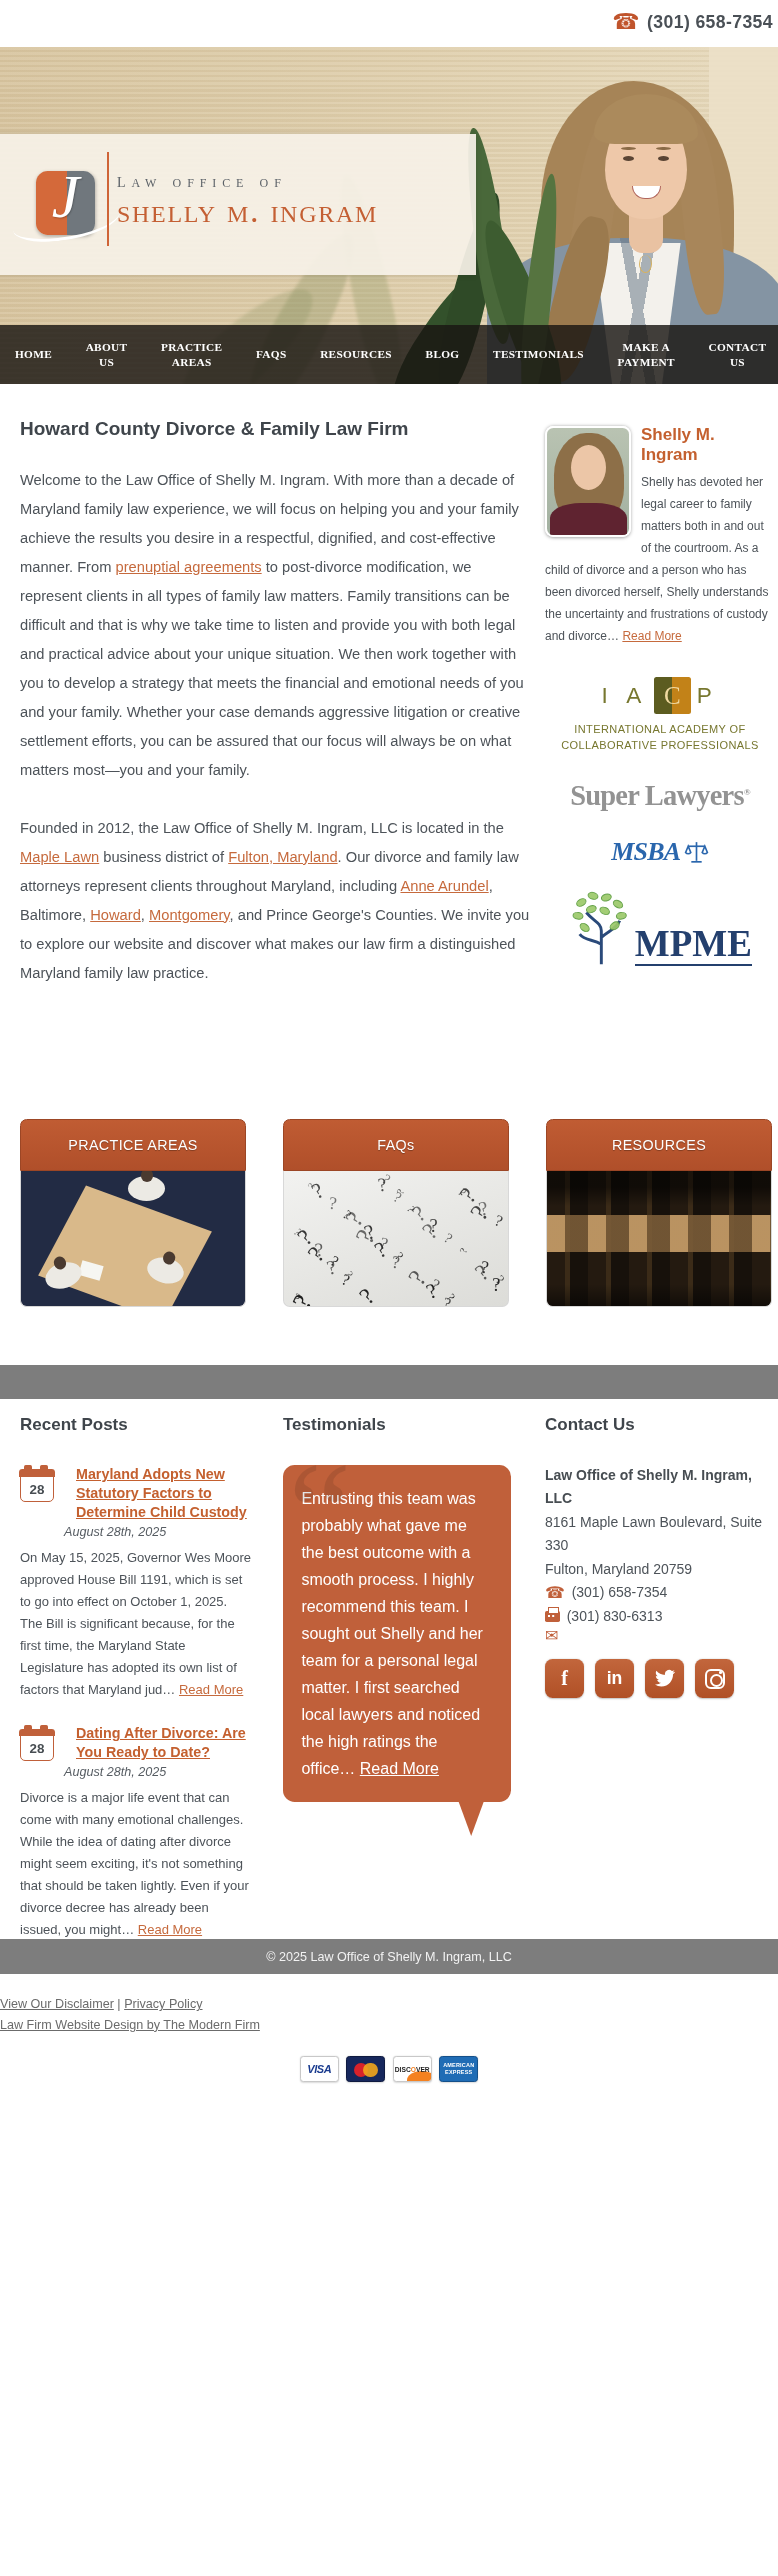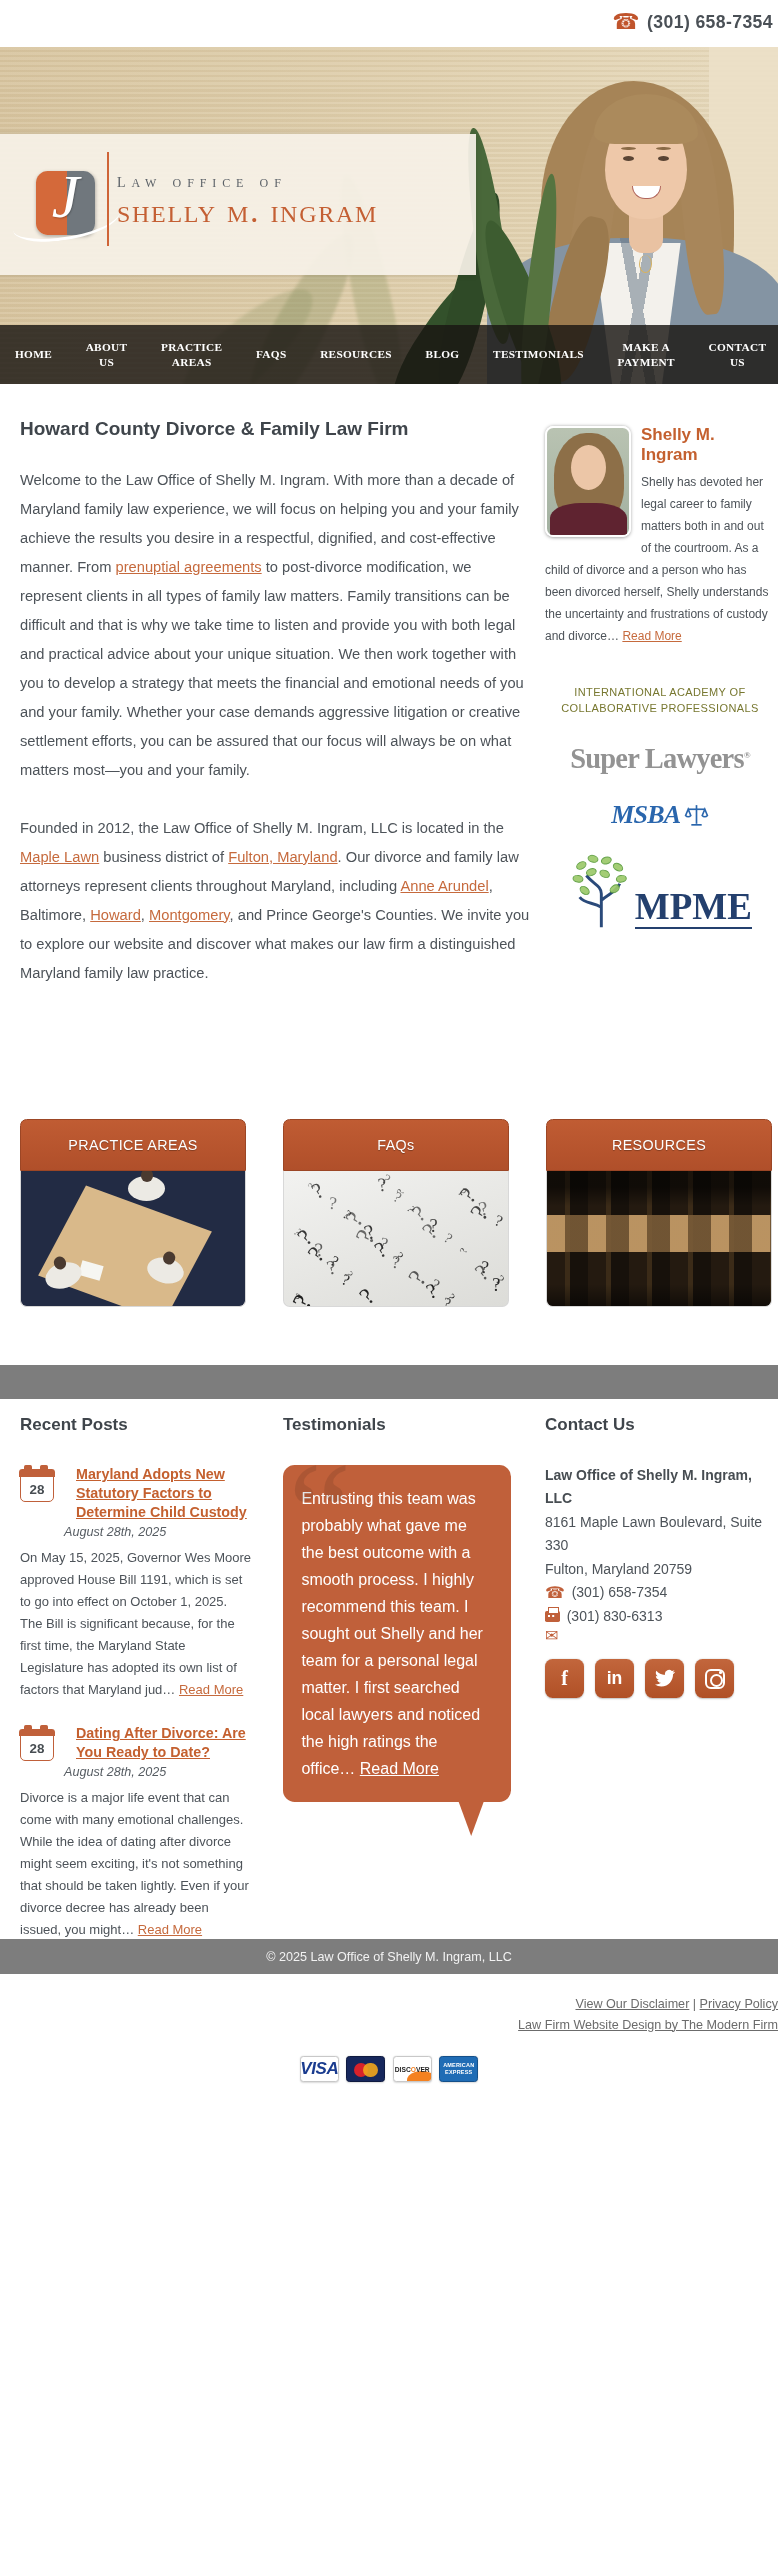--- a/index.html
+++ b/index.html
@@ -177,26 +177,26 @@
     display:flex;align-items:center;justify-content:center;color:#fff;cursor:pointer;box-shadow:0 0.8px 1.7px rgba(0,0,0,.25);}
   .social-btn .tg{font-size:20px;font-weight:700;font-family:"Liberation Serif",serif;}
   .social-btn .tg.in{font-family:"Liberation Sans",sans-serif;font-size:17.6px;}
   .ig-frame{width:20px;height:20px;border:2.1px solid #fff;border-radius:5.9px;position:relative;}
   .ig-frame:before{content:"";position:absolute;left:3.4px;top:3.4px;width:9.2px;height:9.2px;border:2.1px solid #fff;border-radius:50%;}
   .ig-frame:after{content:"";position:absolute;right:0.8px;top:0.8px;width:2.5px;height:2.5px;background:#fff;border-radius:50%;}
 
   
   .footer-band{position:absolute;left:0;top:1939px;width:778px;height:35px;background:var(--footerbar);
     display:flex;align-items:center;justify-content:center;color:#f2f2f2;font-size:12.6px;}
-  .footer-links{position:absolute;left:0;top:1994px;width:778px;text-align:right;font-size:12.6px;color:#6b6b6b;line-height:20.5px;}
+  .footer-links{position:absolute;left:0;top:1994px;width:778px;text-align:left;font-size:12.6px;color:#6b6b6b;line-height:20.5px;}
   .footer-links a{color:#6b6b6b;text-decoration:underline;cursor:pointer;}
   .payments{position:absolute;left:0;top:2056px;width:778px;display:flex;justify-content:center;gap:7.5px;}
   .pay-card{width:39px;height:26px;border-radius:3.4px;border:0.8px solid #c8c8c8;position:relative;overflow:hidden;
     display:flex;align-items:center;justify-content:center;background:#fff;box-shadow:0 0.8px 1.7px rgba(0,0,0,.15);}
-  .pay-visa span{font-style:italic;font-weight:700;font-size:17px;color:#1a3c8f;letter-spacing:-0.4px;}
+  .pay-visa span{font-style:italic;font-weight:700;font-size:11px;color:#1a3c8f;letter-spacing:-0.4px;}
   .pay-mc{background:#16275c;border-color:#0e1a40;}
   .pay-mc .c1{position:absolute;left:6.7px;top:5.9px;width:14.3px;height:14.3px;border-radius:50%;background:#d9222a;}
   .pay-mc .c2{position:absolute;right:6.7px;top:5.9px;width:14.3px;height:14.3px;border-radius:50%;background:#f3a71c;opacity:.9;}
   .pay-disc span{font-weight:700;font-size:6.7px;color:#222;z-index:1;}
   .pay-disc:after{content:"";position:absolute;right:-5px;bottom:-8.4px;width:28.5px;height:18.4px;background:#f48120;border-radius:50%;}
   .pay-amex{background:#1f6cb5;border-color:#14508a;}
   .pay-amex span{color:#fff;font-weight:700;font-size:5.5px;text-align:center;line-height:6.7px;letter-spacing:0.2px;}
 </style>
 </head>
 <body>
@@ -278,20 +278,25 @@
     <div class="headshot">
       <div class="hs-hair"></div>
         <div class="hs-face"></div>
         <div class="hs-sweater"></div>
     </div>
     <div class="sb-title">Shelly M. Ingram</div>
     <div class="sb-bio"><span>Shelly has devoted her legal career to family matters both in and out of the courtroom. As a child of divorce and a person who has been divorced herself, Shelly understands the uncertainty and frustrations of custody and divorce… </span><a class="text-link">Read More</a></div>
 
     <div class="badges">
       <div class="iacp">
+        <div class="iacp-row">
+          <span class="iacp-letters">I A</span>
+          <span class="iacp-square">C</span>
+          <span class="iacp-letters">P</span>
+        </div>
         <div class="iacp-caption">
           <div>INTERNATIONAL ACADEMY OF</div>
           <div>COLLABORATIVE PROFESSIONALS</div>
         </div>
       </div>
       <div class="superlawyers"><span>Super Lawyers</span><sup>®</sup></div>
       <div class="msba-row">
         <span class="msba-text">MSBA</span>
         <svg width="25" height="27" viewBox="0 0 24 26">
           <g stroke="#2a66ad" stroke-width="1.6" fill="none">

